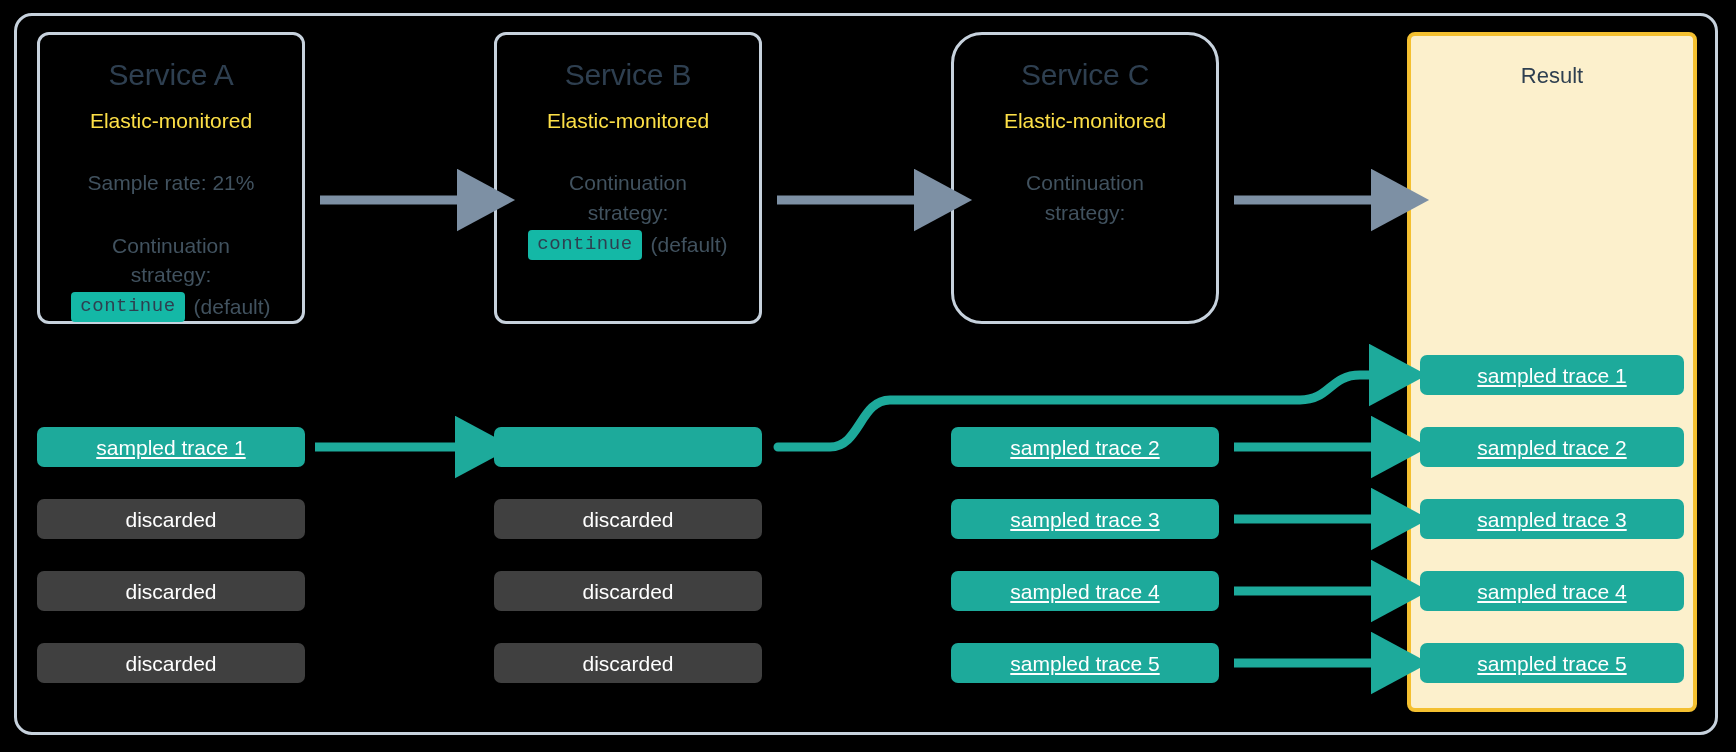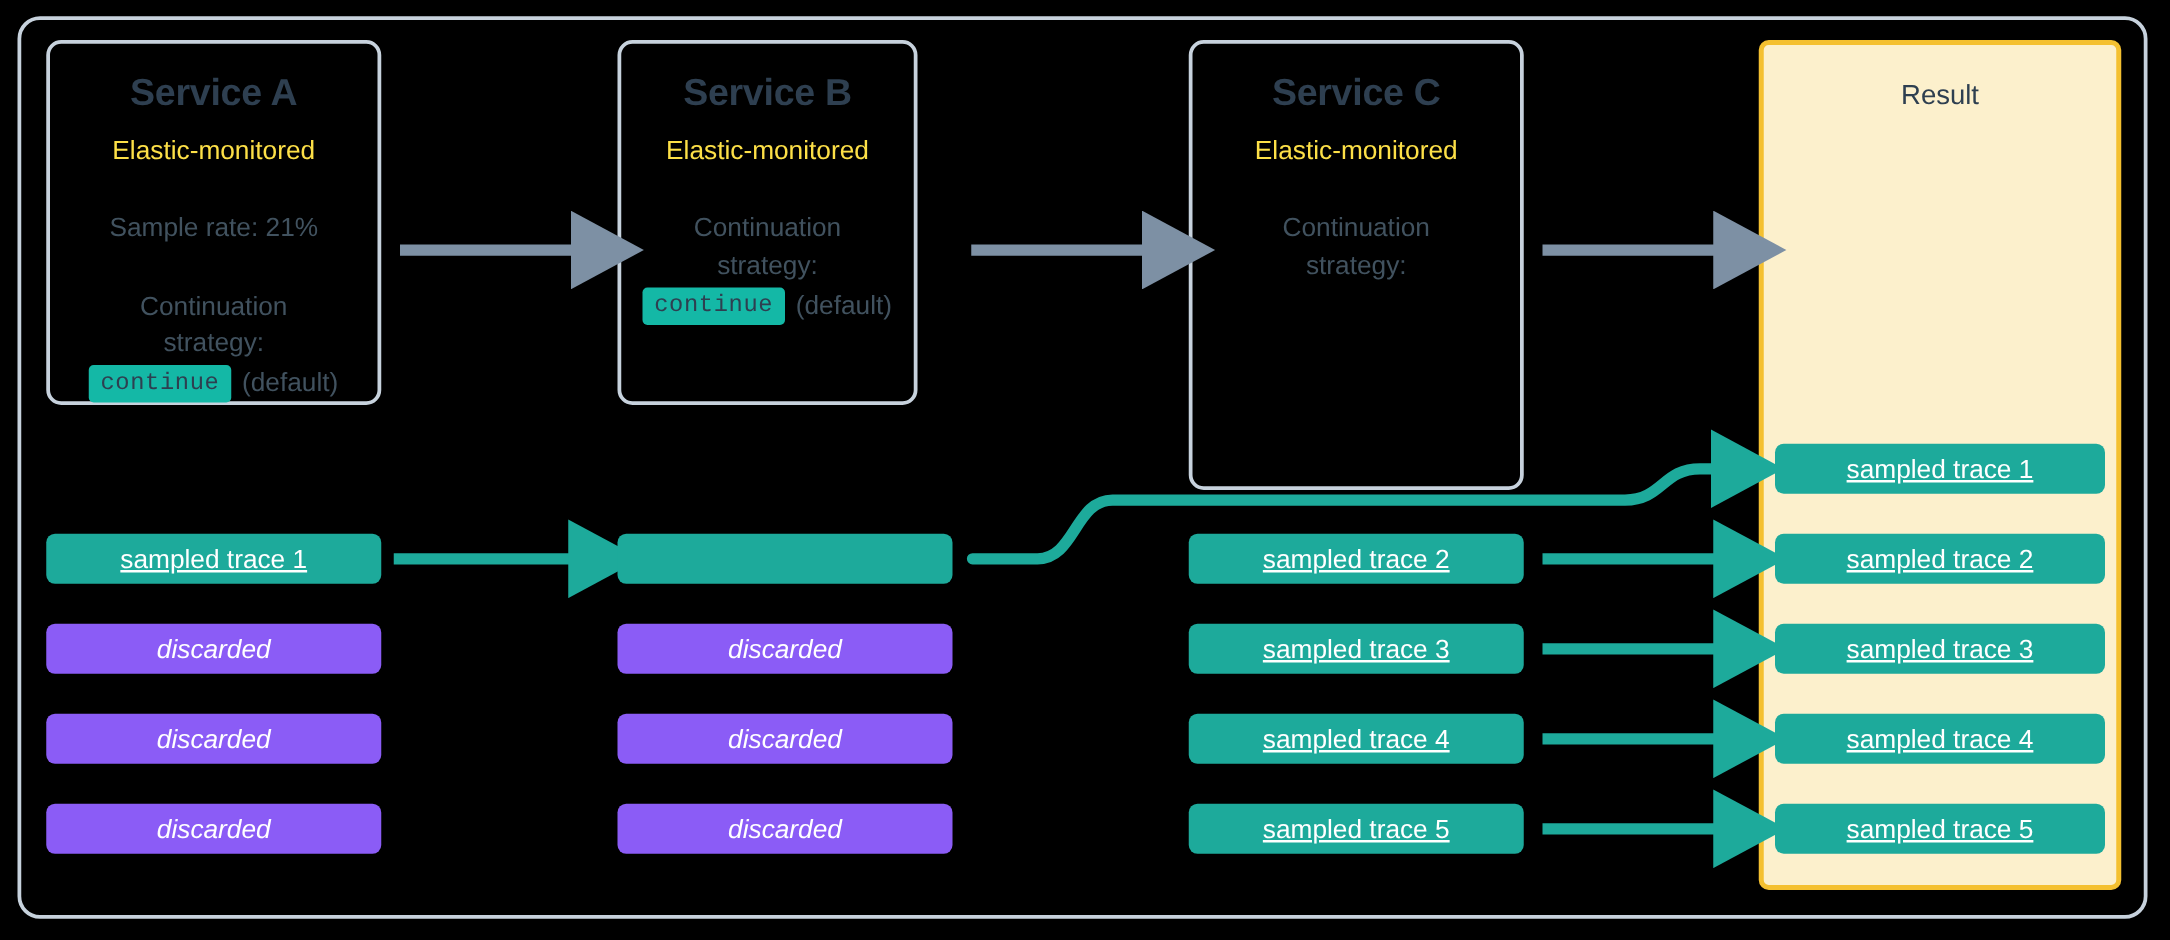--- a/index.html
+++ b/index.html
@@ -34,21 +34,21 @@
     position: absolute;
     box-sizing: border-box;
     border: 3px solid #C7D2DD;
     border-radius: 12px;
     color: #344453;
     text-align: center;
     padding-top: 22px;
   }
   .service-title {
     font-size: 30px;
-    font-weight: bold;
+    font-weight: normal;
     color: #2E3F50;
     letter-spacing: -0.2px;
     line-height: 1.2;
   }
   .service-sub {
     font-size: 21px;
     color: #fde047;
     margin-top: 15px;
     line-height: 1.25;
   }
@@ -112,21 +112,21 @@
     border-radius: 7px;
     display: flex;
     align-items: center;
     justify-content: center;
     color: #FFFFFF;
     font-size: 21px;
     line-height: 1;
     white-space: nowrap;
   }
   .pill.teal { background: #1DAA9B; text-decoration: underline; }
-  .pill.red  { background: #8b5cf6; font-style: italic; }
+  .pill.red  { background: #404040; }
 
   
   .arrows {
     position: absolute;
     left: 0;
     top: 0;
     width: 1736px;
     height: 752px;
     pointer-events: none;
   }
@@ -145,34 +145,34 @@
     <div class="service-strategy-label">
       <div>Continuation</div>
       <div>strategy:</div>
     </div>
     <div class="strategy-line">
       <span class="code-chip">continue</span>
       <span class="default-note">(default)</span>
     </div>
   </div>
 
-  <div class="service-card" style="left:494px; top:32px; width:240px; height:292px;">
+  <div class="service-card" style="left:494px; top:32px; width:268px; height:292px;">
     <div class="service-title">Service B</div>
     <div class="service-sub">Elastic-monitored</div>
     <div class="service-strategy-label">
       <div>Continuation</div>
       <div>strategy:</div>
     </div>
     <div class="strategy-line">
       <span class="code-chip">continue</span>
       <span class="default-note">(default)</span>
     </div>
   </div>
 
-  <div class="service-card" style="left:951px; top:32px; width:268px; height:360px;">
+  <div class="service-card" style="left:951px; top:32px; width:268px; height:292px;border-radius:31px;">
     <div class="service-title">Service C</div>
     <div class="service-sub">Elastic-monitored</div>
     <div class="service-strategy-label">
       <div>Continuation</div>
       <div>strategy:</div>
     </div>
   </div>
 
   <div class="result-panel" style="left:1407px; top:32px; width:290px; height:680px;">
     <div class="result-title">Result</div>

